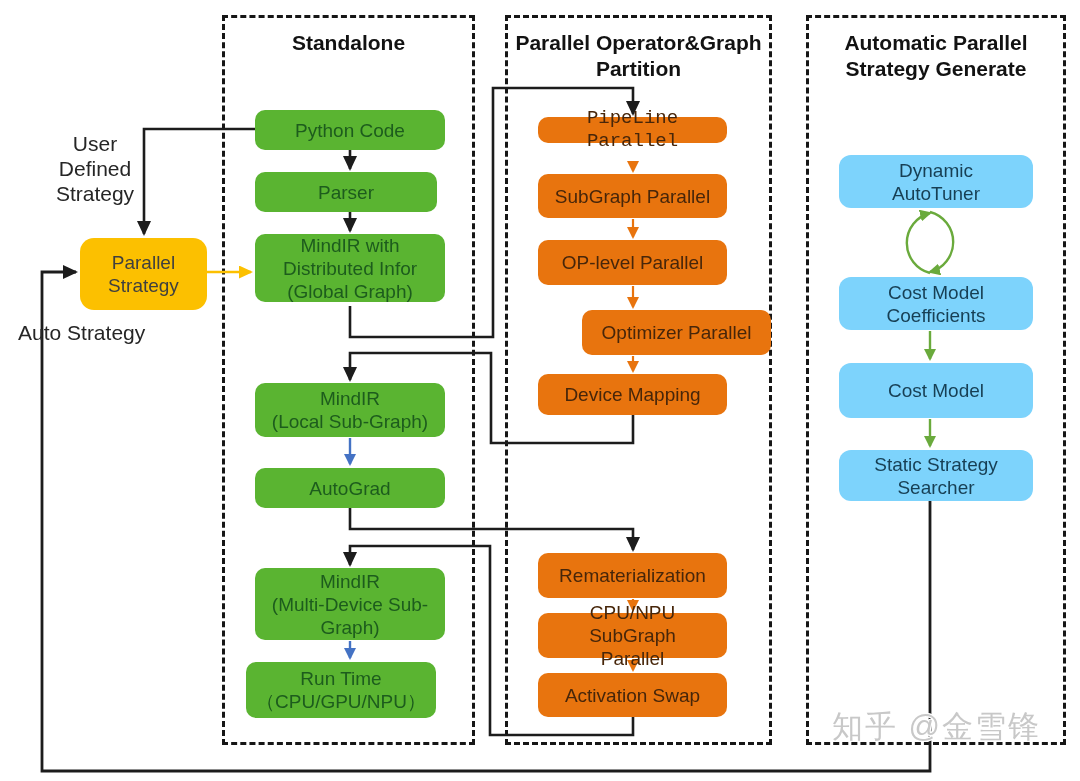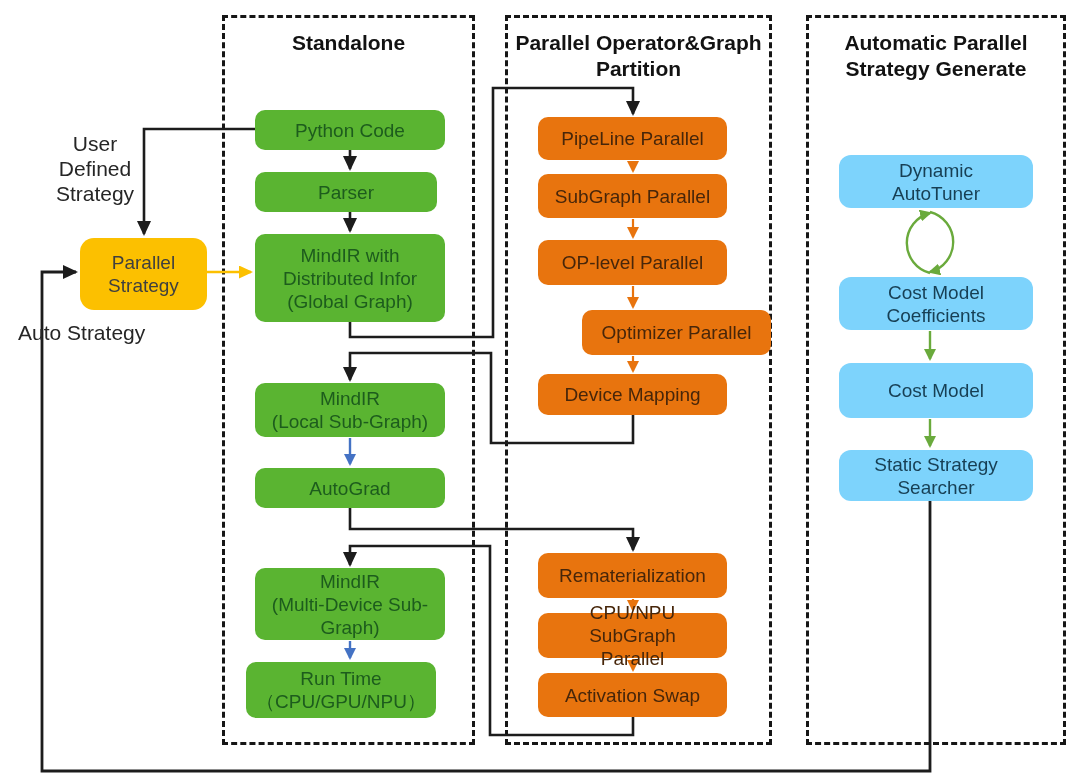--- a/index.html
+++ b/index.html
@@ -90,45 +90,46 @@
 
   <div class="side-label" style="left:40px;top:131px;width:110px;text-align:center;">User
 Defined
 Strategy</div>
   <div class="node ystrategy" style="left:80px;top:238px;width:127px;height:72px;">Parallel
 Strategy</div>
   <div class="side-label" style="left:18px;top:320px;">Auto Strategy</div>
 
   <div class="node green" style="left:255px;top:110px;width:190px;height:40px;">Python Code</div>
   <div class="node green" style="left:255px;top:172px;width:182px;height:40px;">Parser</div>
-  <div class="node green" style="left:255px;top:234px;width:190px;height:88px;text-align:center;">MindIR with
+  <div class="node green" style="left:255px;top:234px;width:190px;height:68px;text-align:center;">MindIR with
 Distributed Infor
 (Global Graph)</div>
   <div class="node green" style="left:255px;top:383px;width:190px;height:54px;">MindIR
 (Local Sub-Graph)</div>
   <div class="node green" style="left:255px;top:468px;width:190px;height:40px;">AutoGrad</div>
   <div class="node green" style="left:255px;top:568px;width:190px;height:72px;">MindIR
 (Multi-Device Sub-
 Graph)</div>
   <div class="node green" style="left:246px;top:662px;width:190px;height:56px;">Run Time
 （CPU/GPU/NPU）</div>
 
-  <div class="node orange" style="left:538px;top:117px;width:189px;height:43px;">PipeLine Parallel</div>
+  <div class="node orange" style="left:538px;top:117px;width:189px;height:26px;font-family:Liberation Mono, monospace;">PipeLine Parallel</div>
   <div class="node orange" style="left:538px;top:174px;width:189px;height:44px;">SubGraph Parallel</div>
   <div class="node orange" style="left:538px;top:240px;width:189px;height:45px;">OP-level Parallel</div>
   <div class="node orange" style="left:538px;top:310px;width:189px;height:45px;margin-left:44px;">Optimizer Parallel</div>
   <div class="node orange" style="left:538px;top:374px;width:189px;height:41px;">Device Mapping</div>
   <div class="node orange" style="left:538px;top:553px;width:189px;height:45px;">Rematerialization</div>
   <div class="node orange" style="left:538px;top:613px;width:189px;height:45px;">CPU/NPU
 SubGraph
 Parallel</div>
   <div class="node orange" style="left:538px;top:673px;width:189px;height:44px;">Activation Swap</div>
 
   <div class="node cyan" style="left:839px;top:155px;width:194px;height:53px;">Dynamic
 AutoTuner</div>
   <div class="node cyan" style="left:839px;top:277px;width:194px;height:53px;">Cost Model
 Coefficients</div>
   <div class="node cyan" style="left:839px;top:363px;width:194px;height:55px;">Cost Model</div>
   <div class="node cyan" style="left:839px;top:450px;width:194px;height:51px;">Static Strategy
 Searcher</div>
 
+  <div class="watermark">知乎 @金雪锋</div>
 
 </div>
 
 </body></html>

